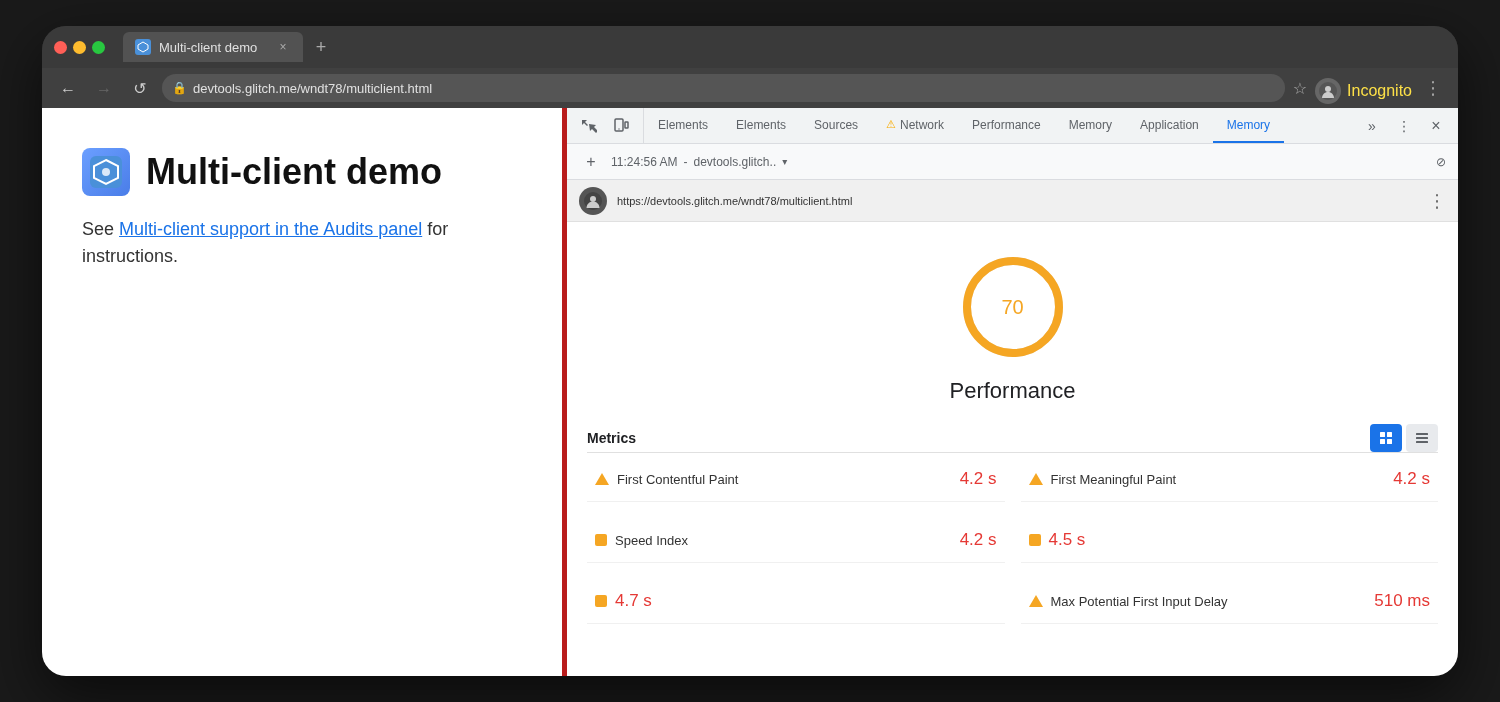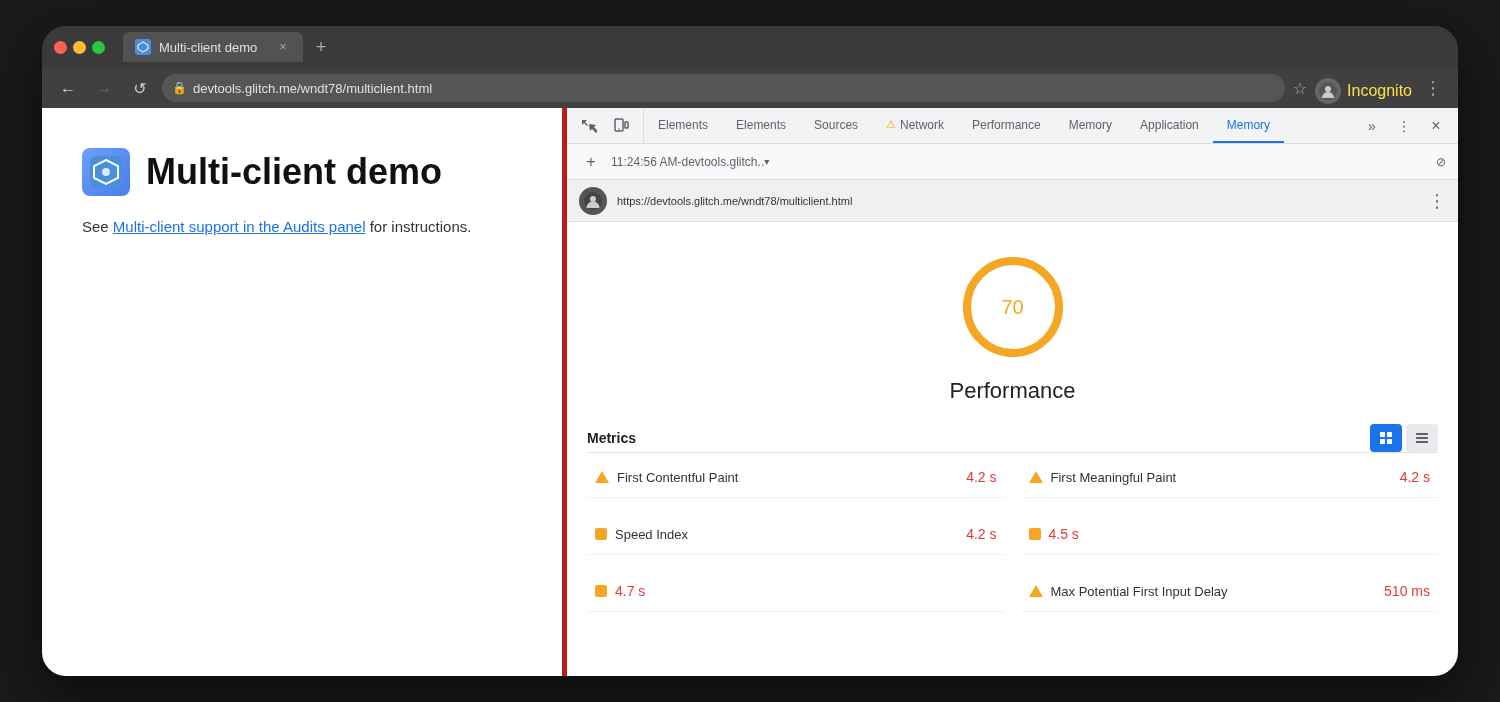--- a/index.html
+++ b/index.html
@@ -206,21 +206,21 @@
     .page-logo svg {
       width: 32px;
       height: 32px;
     }
     .page-title {
       font-size: 36px;
       font-weight: 700;
       color: #111;
     }
     .page-desc {
-      font-size: 15px;
+      font-size: 18px;
       color: #333;
       line-height: 1.5;
     }
     .page-link {
       color: #1a73e8;
       text-decoration: underline;
       cursor: pointer;
     }
     
     .devtools-panel {
@@ -331,20 +331,21 @@
       display: flex;
       align-items: center;
       justify-content: center;
       color: #5f6368;
       font-size: 16px;
       cursor: pointer;
     }
     .audit-url-area {
       display: flex;
       align-items: center;
+      gap: 6px;
       flex: 1;
     }
     .audit-dropdown {
       color: #5f6368;
       font-size: 10px;
     }
     
     .audit-url-bar {
       background: #f0f0f0;
       border-bottom: 1px solid #e0e0e0;
@@ -490,21 +491,21 @@
       border-radius: 2px;
       width: 12px;
       height: 12px;
     }
     .metric-name {
       font-size: 13px;
       color: #333;
       flex: 1;
     }
     .metric-value {
-      font-size: 14px;
+      font-size: 17px;
       color: #e53935;
       font-weight: 500;
     }
   </style>
 </head>
 <body>
 
 <div class="browser-window">
 
   <div class="title-bar">

